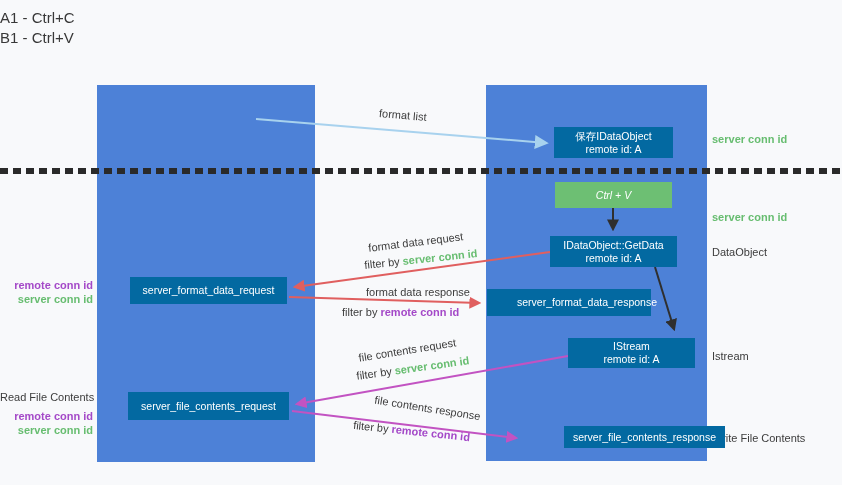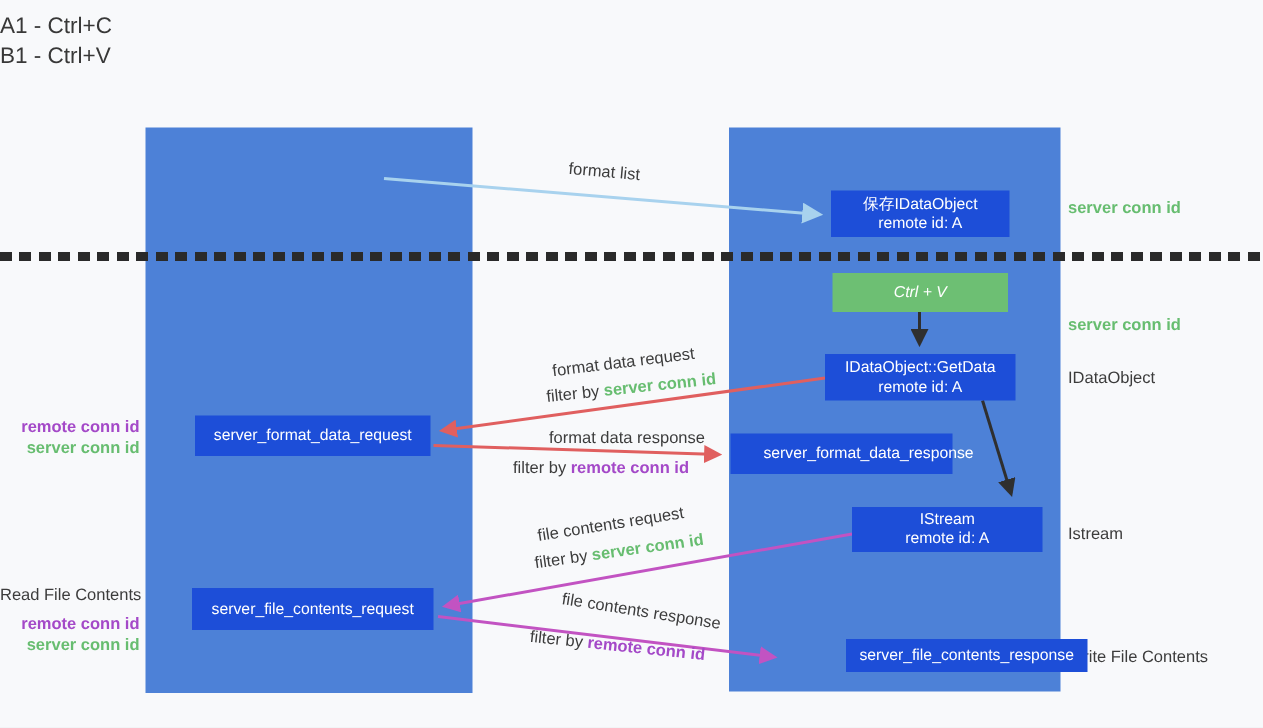--- a/index.html
+++ b/index.html
@@ -30,28 +30,28 @@
   #hdr-right { left:540px; top:54px; }
 
   svg.arrows { position:absolute; left:0; top:0; z-index:4; pointer-events:none; }
 
   .node {
     position:absolute; z-index:6; color:#ffffff;
     display:flex; flex-direction:column; align-items:center; justify-content:center;
     font-size:10.5px; line-height:13px; text-align:center;
   }
   .node.green  { background:#6dbf73; }
-  .node.orange { background:#1d4ed8; }
+  .node.orange { background:#0369a1; }
 
   #n-ctrl-c   { left:137px; top:105px; width:117px; height:28px; }
   #n-saveobj  { left:554px; top:127px; width:119px; height:31px; }
   #n-ctrl-v   { left:555px; top:182px; width:117px; height:26px;font-style:italic; }
   #n-getdata  { left:550px; top:236px; width:127px; height:31px; }
   #n-fmt-req  { left:130px; top:277px; width:157px; height:27px; }
-  #n-fmt-resp { left:487px; top:289px; width:148px; height:27px;padding-left:36px; }
+  #n-fmt-resp { left:487px; top:289px; width:164px; height:27px;padding-left:36px; }
   #n-istream  { left:568px; top:338px; width:127px; height:30px; }
   #n-file-req { left:128px; top:392px; width:161px; height:28px; }
   #n-file-resp{ left:524px; top:426px; width:161px; height:22px;margin-left:40px; }
 
   .slabel { position:absolute; font-size:11px; color:#3c3c3c; z-index:5; white-space:nowrap; }
   .slabel.bold { font-weight:bold; }
   .green-t  { color:#67bd70; }
   .purple-t { color:#a449c8; }
 
   .left-group { position:absolute; left:0; width:93px; text-align:right; z-index:5;
@@ -131,21 +131,21 @@
   <div class="node orange" id="n-file-req">
     <div>server_file_contents_request</div>
   </div>
 
   <div class="node orange" id="n-file-resp">
     <div>server_file_contents_response</div>
   </div>
 
   <div class="slabel bold green-t" style="left:712px; top:133px;">server conn id</div>
   <div class="slabel bold green-t" style="left:712px; top:211px;">server conn id</div>
-  <div class="slabel" style="left:712px; top:246px;">IDataObject</div>
+  <div class="slabel" style="left:712px; top:246px;">DataObject</div>
   <div class="slabel" style="left:712px; top:350px;">Istream</div>
   <div class="slabel" style="left:712px; top:432px;">Write File Contents</div>
 
   <div class="left-group" style="top:279px;">
     <div class="purple-t">remote conn id</div>
     <div class="green-t">server conn id</div>
   </div>
   <div class="slabel" style="left:0; top:391px; width:93px; text-align:right;">Read File Contents</div>
   <div class="left-group" style="top:410px;">
     <div class="purple-t">remote conn id</div>

